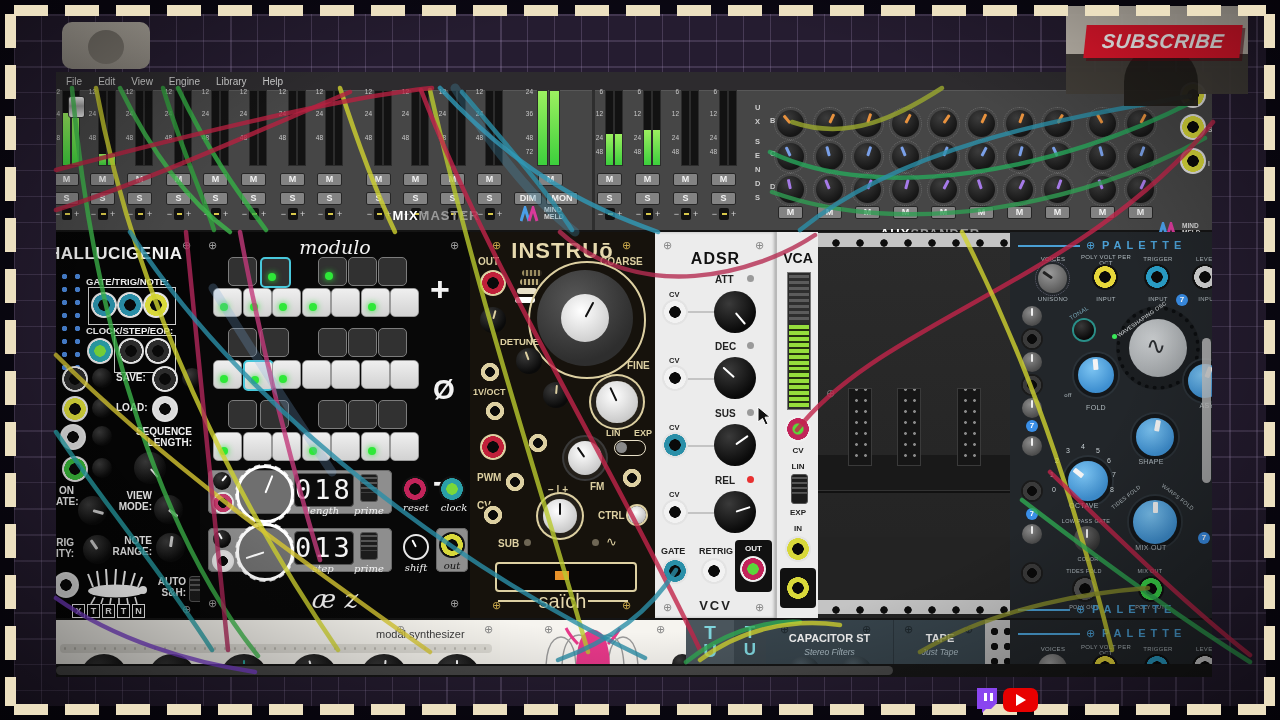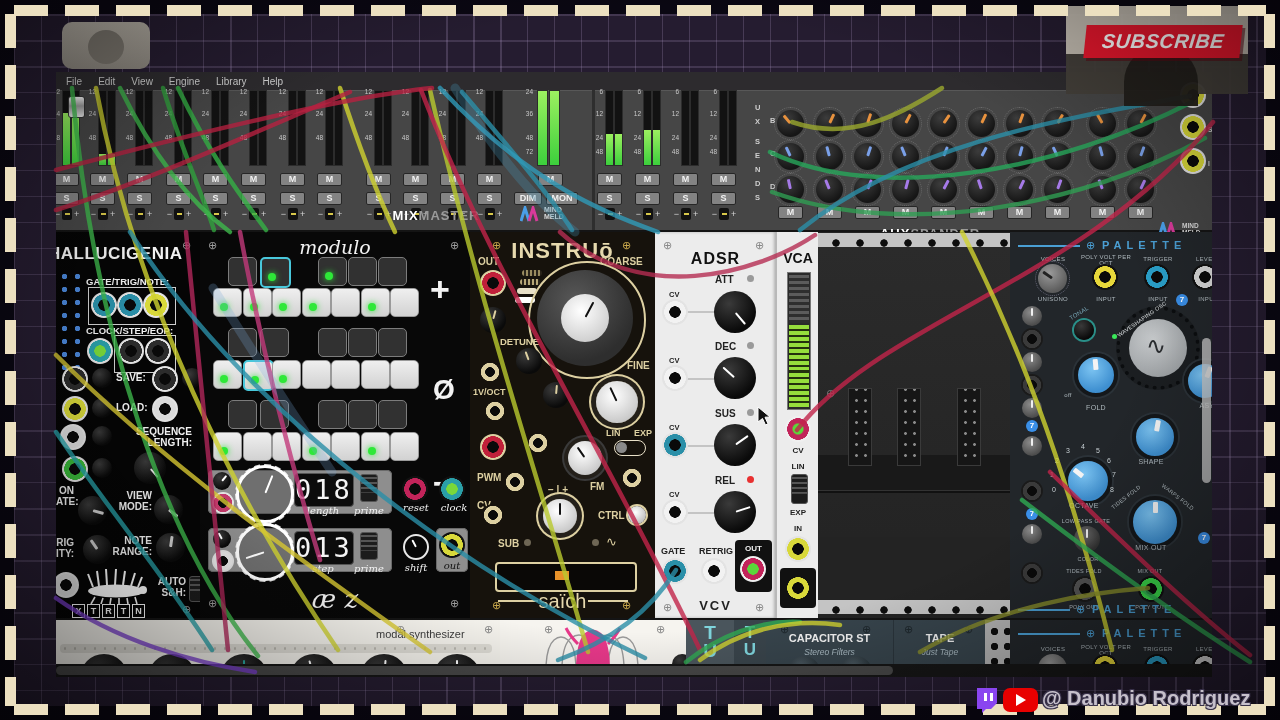--- a/index.html
+++ b/index.html
@@ -1122,14 +1122,13 @@
   <div class="dash r"></div>
 
   <svg class="abs" style="left:972px;top:686px" width="28" height="28" viewBox="0 0 28 28">
     <path d="M5,2 L25,2 L25,17 L19,23 L14,23 L10,27 L10,23 L5,23 Z" fill="#8a45f0"></path>
     <rect x="12" y="7" width="3" height="8" fill="#fff"></rect>
       <rect x="18" y="7" width="3" height="8" fill="#fff"></rect>
   </svg>
   <div class="abs" style="left:1003px;top:688px;width:35px;height:24px;background:#e80000;border-radius:7px">
     <span style="position:absolute;left:13px;top:6px;width:0;height:0;border-left:10px solid #fff;border-top:6px solid transparent;border-bottom:6px solid transparent"></span>
   </div>
-  <div class="wm">@ Danubio Rodriguez</div>
 </div>
 
 </body></html>

